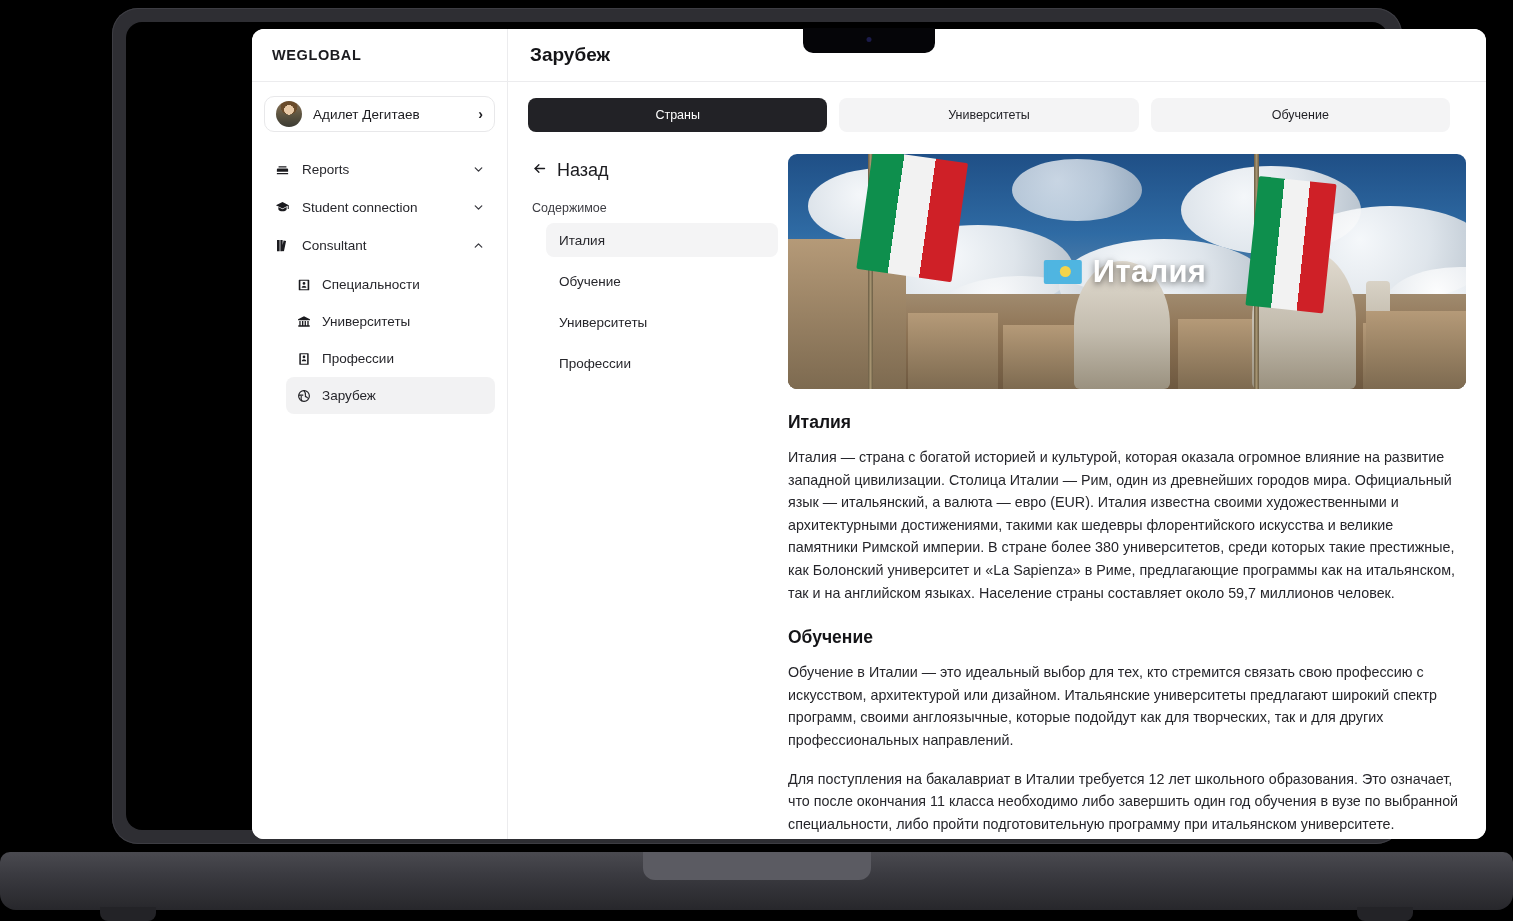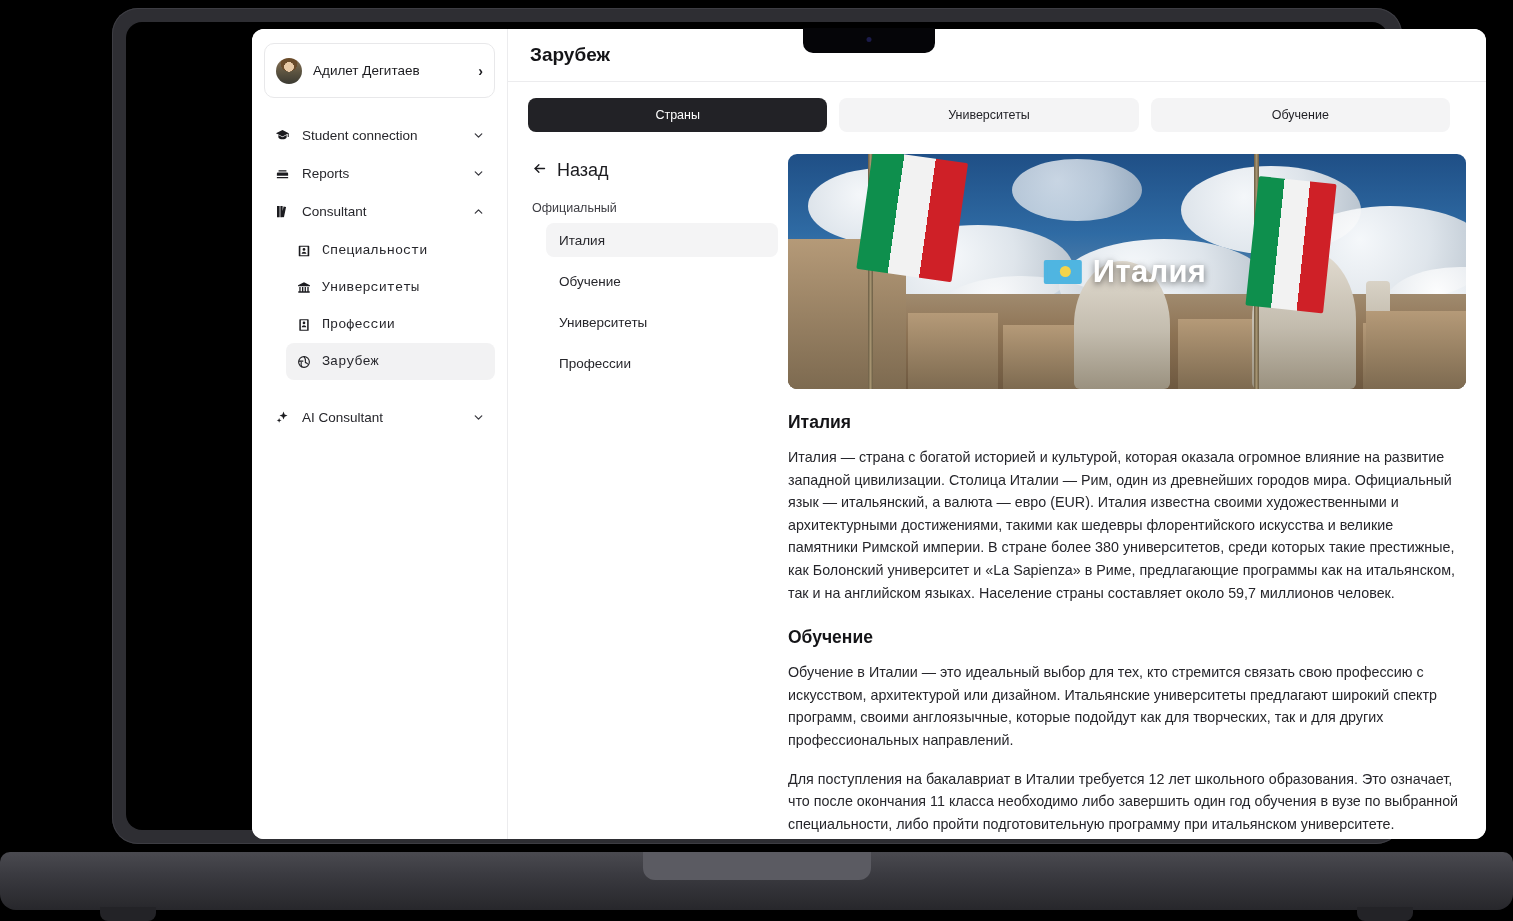--- a/index.html
+++ b/index.html
@@ -89,21 +89,21 @@
     padding: 0 20px;
     border-bottom: 1px solid #ececee;
     font-size: 14.5px; font-weight: bold;
     letter-spacing: 0.6px; color: #1b1b1f;
   }
   .sb-body { padding: 14px 12px 0 12px; }
 
   .profile-card {
     display: flex; align-items: center;
     gap: 11px;
-    height: 55px;
+    height: 36px;
     padding: 0 11px;
     border: 1px solid #e8e8ea;
     border-radius: 10px;
     margin-bottom: 18px;
     cursor: pointer;
   }
   .avatar {
     width: 26px; height: 26px; border-radius: 50%;
     flex: 0 0 26px;
     background:
@@ -135,21 +135,20 @@
   .sub-row {
     display: flex; align-items: center;
     gap: 10px;
     height: 37px;
     margin-left: 22px;
     padding: 0 10px;
     border-radius: 8px;
     cursor: pointer;
     font-size: 13.5px;
     color: #26262b;
-    font-family: Liberation Mono, monospace;
   }
   .sub-row.active { background: #f2f2f3; }
   .sub-row .ico { width: 16px; height: 16px; flex: 0 0 16px; display:flex;align-items:center;justify-content:center; color:#1b1b1f; }
 
   .nav-gap { height: 12px; }
 
   
   .main { flex: 1; min-width: 0; display: flex; flex-direction: column; background:#fff; }
   .main-header {
     height: 53px; flex: 0 0 53px;
@@ -259,50 +258,51 @@
 <body>
 
 <div class="stage">
 
   <div class="laptop-lid">
     <div class="lid-inner"></div>
 
     <div class="screen">
 
       <aside class="sidebar">
+        <div class="brand">WEGLOBAL</div>
 
         <div class="sb-body">
 
           <div class="profile-card">
             <div class="avatar"></div>
             <div class="profile-name">Адилет Дегитаев</div>
             <div class="chev-r">›</div>
           </div>
 
           <div class="nav-row">
             <span class="ico">
               <svg width="15" height="15" viewBox="0 0 24 24" fill="currentColor">
-                  <path d="M12 3 1.5 8.2 12 13.4l8.4-4.1v5.2h1.6V8.2L12 3Zm-6.6 8.1v3.6c0 1.8 3 3.3 6.6 3.3s6.6-1.5 6.6-3.3v-3.6L12 14.6l-6.6-3.5Z"></path>
-                </svg>
-            </span>
-            <span class="lbl">Student connection</span>
+                  <path d="M3 17.5h18v2H3v-2Zm1.6-7.2h14.8a1.6 1.6 0 0 1 1.6 1.6v3.6H3v-3.6a1.6 1.6 0 0 1 1.6-1.6Zm1.1-3.6h12.6v2.2H5.7V6.7Z"></path>
+                </svg>
+            </span>
+            <span class="lbl">Reports</span>
             <span class="chev">
               <svg width="13" height="13" viewBox="0 0 24 24" fill="none" stroke="currentColor" stroke-width="2.4" stroke-linecap="round" stroke-linejoin="round">
                   <polyline points="6 9 12 15 18 9"></polyline>
                 </svg>
             </span>
           </div>
 
           <div class="nav-row">
             <span class="ico">
               <svg width="15" height="15" viewBox="0 0 24 24" fill="currentColor">
-                  <path d="M3 17.5h18v2H3v-2Zm1.6-7.2h14.8a1.6 1.6 0 0 1 1.6 1.6v3.6H3v-3.6a1.6 1.6 0 0 1 1.6-1.6Zm1.1-3.6h12.6v2.2H5.7V6.7Z"></path>
-                </svg>
-            </span>
-            <span class="lbl">Reports</span>
+                  <path d="M12 3 1.5 8.2 12 13.4l8.4-4.1v5.2h1.6V8.2L12 3Zm-6.6 8.1v3.6c0 1.8 3 3.3 6.6 3.3s6.6-1.5 6.6-3.3v-3.6L12 14.6l-6.6-3.5Z"></path>
+                </svg>
+            </span>
+            <span class="lbl">Student connection</span>
             <span class="chev">
               <svg width="13" height="13" viewBox="0 0 24 24" fill="none" stroke="currentColor" stroke-width="2.4" stroke-linecap="round" stroke-linejoin="round">
                   <polyline points="6 9 12 15 18 9"></polyline>
                 </svg>
             </span>
           </div>
 
           <div class="nav-row">
             <span class="ico">
               <svg width="15" height="15" viewBox="0 0 24 24" fill="currentColor">
@@ -349,33 +349,20 @@
                     <path d="M3.2 10.5h7.6M12 2.8c2.4 2.8 3.2 6 2.4 9.2M9 21c-2-2.6-2.6-6-1.6-9" fill="none"></path>
                     <path d="M13.5 12.6c2.4.4 4 1.6 5 3.4" fill="none"></path>
                   </svg>
               </span>
               <span>Зарубеж</span>
             </div>
           </div>
 
           <div class="nav-gap"></div>
 
-          <div class="nav-row">
-            <span class="ico">
-              <svg width="15" height="15" viewBox="0 0 24 24" fill="currentColor">
-                  <path d="M13.6 2.4 15.4 7l4.6 1.8L15.4 10.6 13.6 15.2 11.8 10.6 7.2 8.8 11.8 7l1.8-4.6Zm-7 10.2L7.7 15.4l2.8 1.1-2.8 1.1L6.6 20.4 5.5 17.6l-2.8-1.1 2.8-1.1 1.1-2.8Z"></path>
-                </svg>
-            </span>
-            <span class="lbl">AI Consultant</span>
-            <span class="chev">
-              <svg width="13" height="13" viewBox="0 0 24 24" fill="none" stroke="currentColor" stroke-width="2.4" stroke-linecap="round" stroke-linejoin="round">
-                  <polyline points="6 9 12 15 18 9"></polyline>
-                </svg>
-            </span>
-          </div>
 
         </div>
       </aside>
 
       <section class="main">
 
         <div class="main-header">
           <div class="page-title">Зарубеж</div>
         </div>
 
@@ -390,21 +377,21 @@
           <nav class="toc">
             <div class="back-row">
               <span>
                 <svg width="15" height="15" viewBox="0 0 24 24" fill="none" stroke="currentColor" stroke-width="2.2" stroke-linecap="round" stroke-linejoin="round">
                     <line x1="20" y1="12" x2="5" y2="12"></line>
                     <polyline points="11 18 5 12 11 6"></polyline>
                   </svg>
               </span>
               <span>Назад</span>
             </div>
-            <div class="toc-title">Официальный</div>
+            <div class="toc-title">Содержимое</div>
             <div class="toc-item active">Италия</div>
             <div class="toc-item">Обучение</div>
             <div class="toc-item">Университеты</div>
             <div class="toc-item">Профессии</div>
           </nav>
 
           <article class="doc">
 
             <div class="hero">
 

